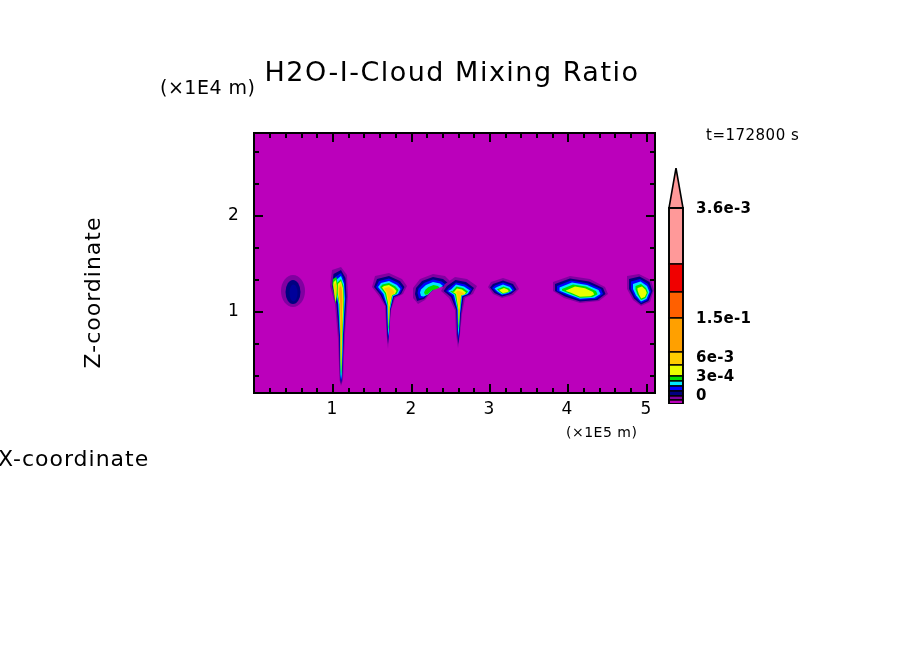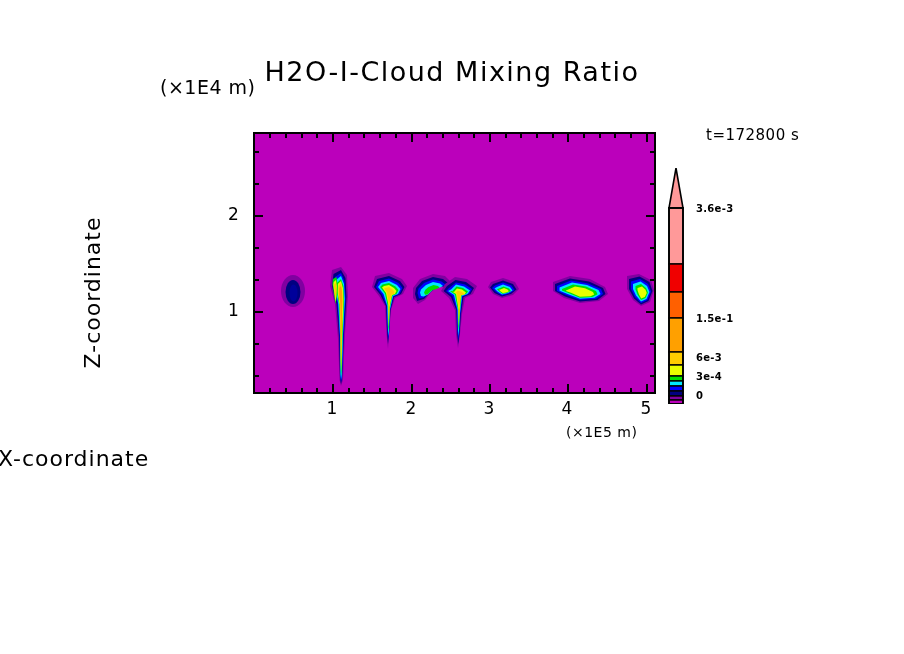--- a/index.html
+++ b/index.html
@@ -48,21 +48,21 @@
   #xtitle{left:0;top:446px;width:904px;text-align:left;font-size:22px;letter-spacing:1px;}
   #xtitle span{display:inline-block;transform:translateX(-2px);}
   #ytitle{
     left:-8px;top:280px;width:200px;text-align:center;font-size:22px;letter-spacing:1px;
     transform:rotate(-90deg);transform-origin:center center;
   }
 
   
   #cbar{left:667px;top:168px;width:18px;height:236px;}
   #cbar svg{display:block;}
-  .clab{position:absolute;left:696px;font-size:10px;font-weight:bold;
+  .clab{position:absolute;left:696px;font-size:15px;font-weight:bold;
         letter-spacing:.3px;transform:translateY(-50%);white-space:nowrap;}
 </style>
 </head>
 <body>
 
 <div class="abs" id="title">H2O-I-Cloud Mixing Ratio</div>
 
 <div class="abs" id="y-unit">(×1E4 m)</div>
 
 <div class="abs" id="tstamp">t=172800 s</div>

